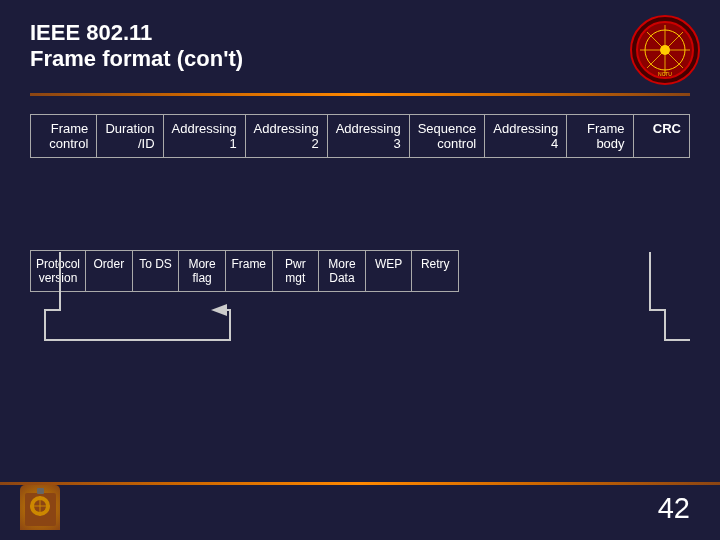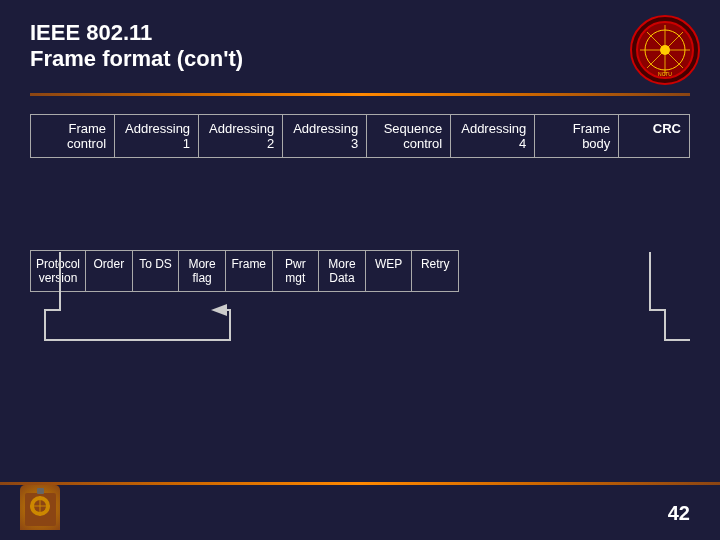--- a/index.html
+++ b/index.html
@@ -121,22 +121,22 @@
       left: 0;
       right: 0;
       height: 3px;
       background: linear-gradient(to right, #8B4513, #cc6600, #ff8800, #cc6600, #8B4513);
     }
 
     .page-number {
       position: absolute;
       bottom: 15px;
       right: 30px;
-      font-size: 20px;
-      font-weight: bold;
+      font-size: 29px;
+      font-weight: normal;
       color: white;
     }
 
     .bottom-logo {
       position: absolute;
       bottom: 10px;
       left: 20px;
       width: 40px;
       height: 45px;
     }
@@ -192,20 +192,21 @@
     <div>IEEE 802.11</div>
     <div>
       <span>Frame format (</span><span class="con">con</span><span>'t)</span>
     </div>
   </div>
 
   <div class="separator-line"></div>
 
   <div class="upper-table">
     <div class="cell">Frame<br>control</div>
+    <div class="cell">Duration<br>/ID</div>
     <div class="cell">Addressing<br>1</div>
     <div class="cell">Addressing<br>2</div>
     <div class="cell">Addressing<br>3</div>
     <div class="cell">Sequence<br>control</div>
     <div class="cell">Addressing<br>4</div>
     <div class="cell">Frame<br>body</div>
     <div class="cell small">CRC</div>
   </div>
 
   <div class="diagram-area">

